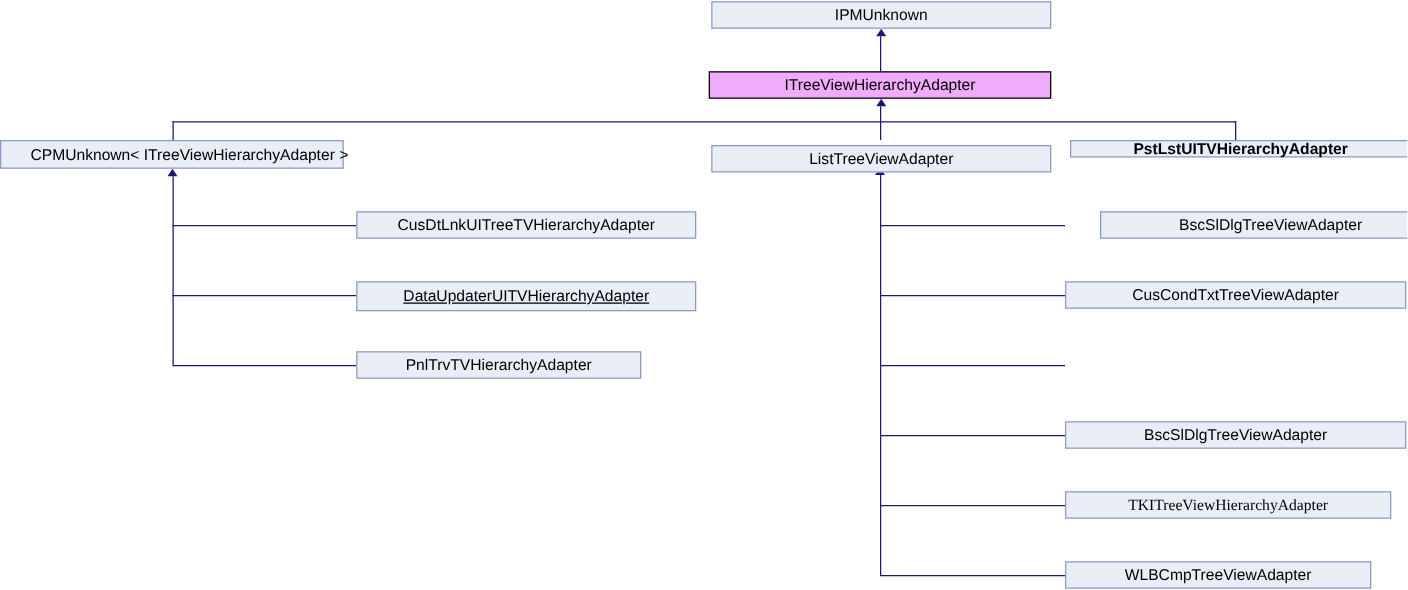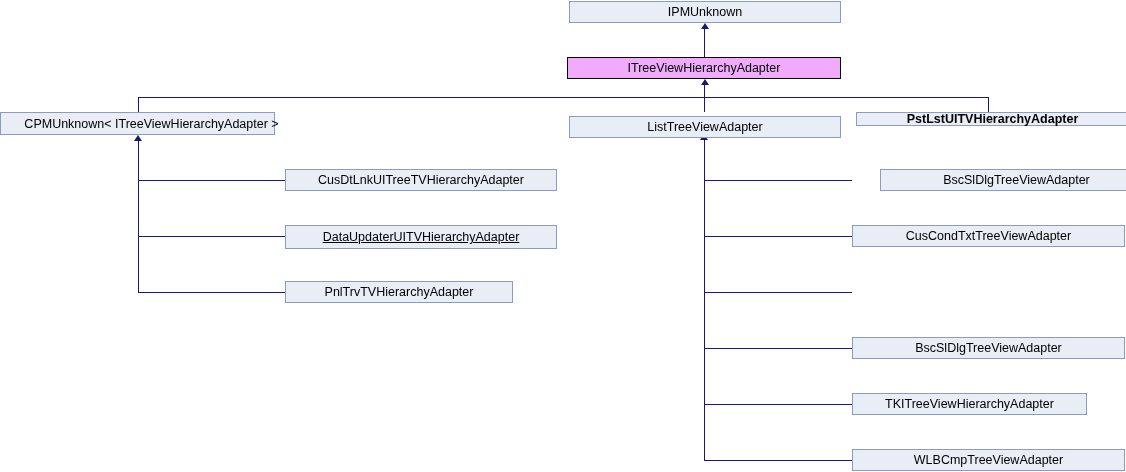--- a/index.html
+++ b/index.html
@@ -76,15 +76,15 @@
     <div class="node highlight" style="left: 567px; top: 57px; width: 274px; height: 22px;">ITreeViewHierarchyAdapter</div>
     <div class="node normal" style="left: 0px; top: 112px; width: 275px; height: 23px; padding-left: 28px;">CPMUnknown&lt; ITreeViewHierarchyAdapter &gt;</div>
     <div class="node normal" style="left: 569px; top: 116px; width: 272px; height: 22px;">ListTreeViewAdapter</div>
     <div class="node normal" style="left: 856px; top: 112px; width: 273px; height: 14px; font-weight: bold;">PstLstUITVHierarchyAdapter</div>
     <div class="node normal" style="left: 285px; top: 169px; width: 272px; height: 22px;">CusDtLnkUITreeTVHierarchyAdapter</div>
     <div class="node normal" style="left: 285px; top: 225px; width: 272px; height: 24px; text-decoration: underline;">DataUpdaterUITVHierarchyAdapter</div>
     <div class="node normal" style="left: 285px; top: 281px; width: 228px; height: 22px;">PnlTrvTVHierarchyAdapter</div>
     <div class="node normal" style="left: 852px; top: 169px; width: 273px; height: 22px; margin-left: 28px;">BscSlDlgTreeViewAdapter</div>
     <div class="node normal" style="left: 852px; top: 225px; width: 273px; height: 22px;">CusCondTxtTreeViewAdapter</div>
     <div class="node normal" style="left: 852px; top: 337px; width: 273px; height: 22px;">BscSlDlgTreeViewAdapter</div>
-    <div class="node normal" style="left: 852px; top: 393px; width: 235px; height: 22px;">TKITreeViewHierarchyAdapter</div>
-    <div class="node normal" style="left: 852px; top: 449px; width: 273px; height: 22px;">WLBCmpTreeViewAdapter</div>
+    <div class="node normal" style="left: 852px; top: 393px; width: 261px; height: 22px; font-family: Liberation Serif, serif;">TKITreeViewHierarchyAdapter</div>
+    <div class="node normal" style="left: 852px; top: 449px; width: 245px; height: 22px;">WLBCmpTreeViewAdapter</div>
   </div>
 
 </body></html>

